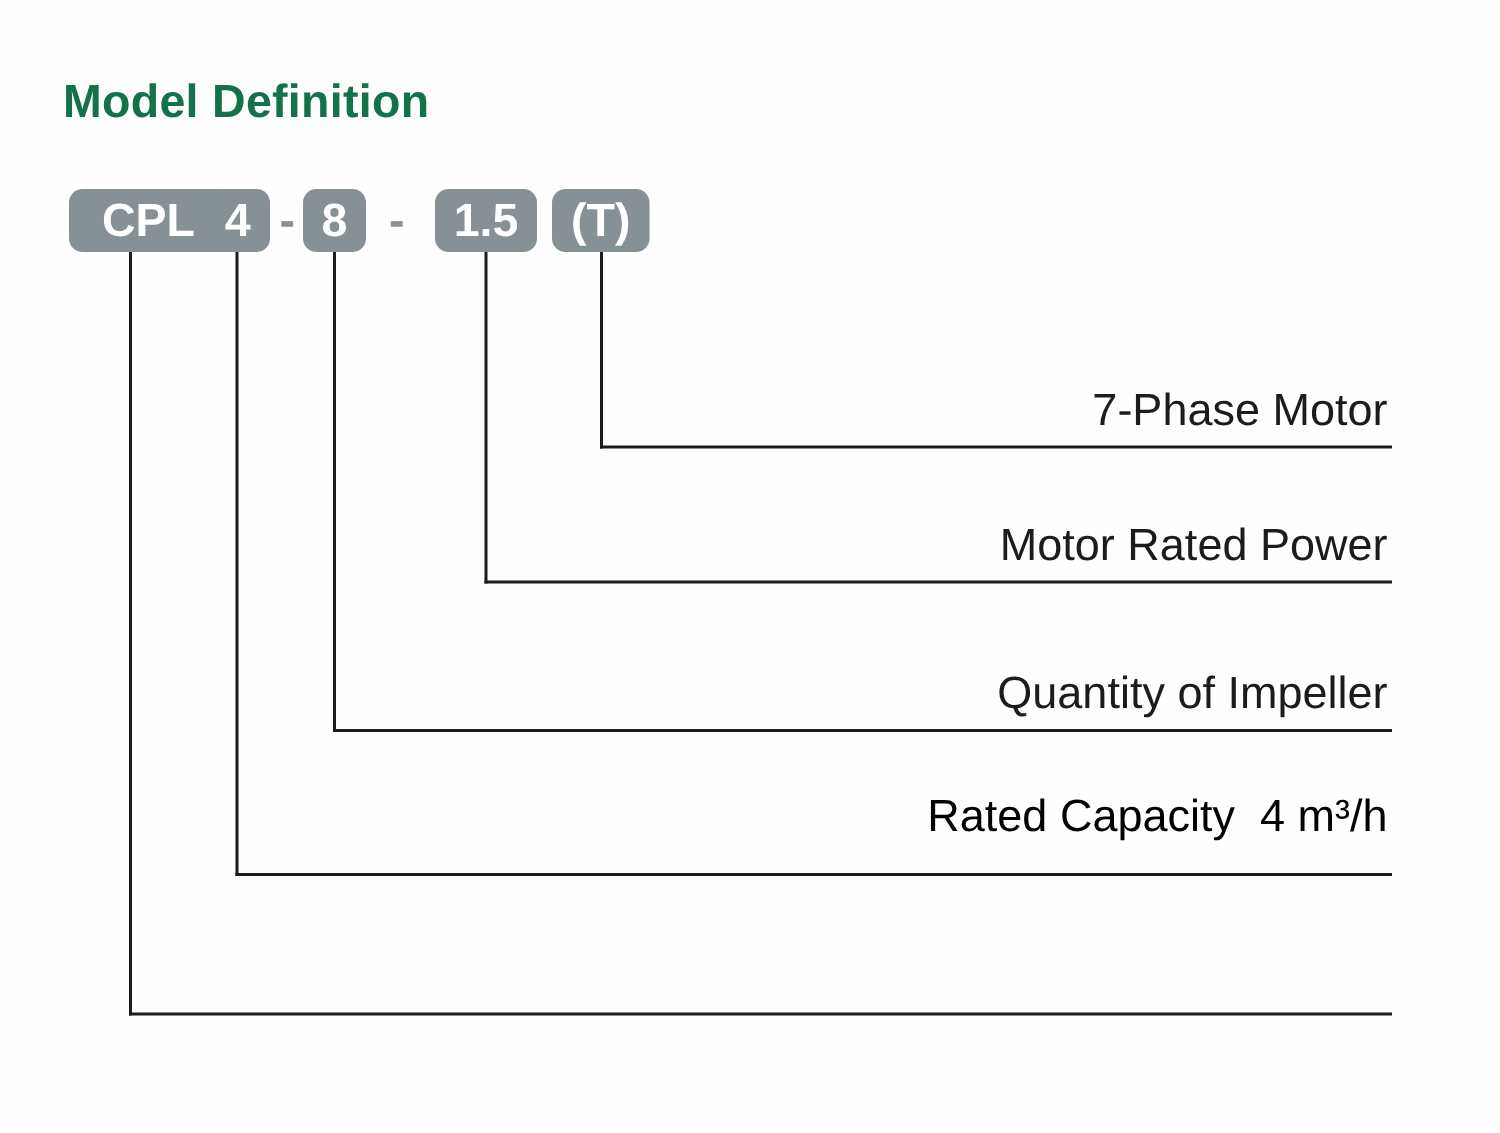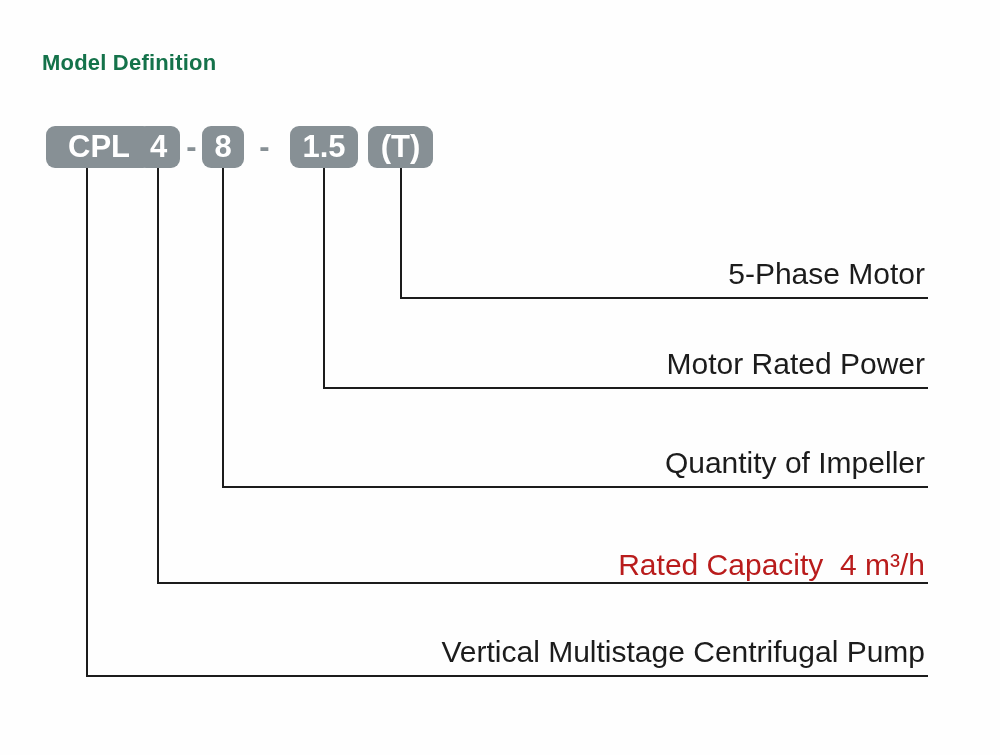--- a/index.html
+++ b/index.html
@@ -9,21 +9,21 @@
     height: 755px;
     background: #fefefe;
     font-family: "Liberation Sans", sans-serif;
     overflow: hidden;
   }
   .title {
     position: absolute;
     left: 42px;
     top: 50px;
     margin: 0;
-    font-size: 22px;
+    font-size: 31px;
     font-weight: bold;
     color: #14724a;
     letter-spacing: 0.2px;
   }
   .code-box {
     position: absolute;
     top: 126px;
     height: 42px;
     background: #879095;
     border-radius: 9px;
@@ -79,21 +79,20 @@
     <div class="code-box" style="left: 290px; width: 68px; background: rgb(135, 144, 149); color: rgb(255, 255, 255);">1.5</div>
     <div class="code-box" style="left: 368px; width: 65px; background: rgb(135, 144, 149); color: rgb(255, 255, 255);">(T)</div>
   </div>
 
   <div class="connector" style="left: 400px; width: 528px; height: 131px; border-left-color: rgb(28, 28, 28); border-bottom-color: rgb(28, 28, 28);"></div>
   <div class="connector" style="left: 323px; width: 605px; height: 221px; border-left-color: rgb(28, 28, 28); border-bottom-color: rgb(28, 28, 28);"></div>
   <div class="connector" style="left: 222px; width: 706px; height: 320px; border-left-color: rgb(28, 28, 28); border-bottom-color: rgb(28, 28, 28);"></div>
   <div class="connector" style="left: 157px; width: 771px; height: 416px; border-left-color: rgb(28, 28, 28); border-bottom-color: rgb(28, 28, 28);"></div>
   <div class="connector" style="left: 86px; width: 842px; height: 509px; border-left-color: rgb(28, 28, 28); border-bottom-color: rgb(28, 28, 28);"></div>
 
-  <div class="def-label" style="bottom: 463px; color: rgb(28, 28, 28);">5-Phase Motor</div>
+  <div class="def-label" style="bottom: 463px; color: rgb(28, 28, 28);">7-Phase Motor</div>
   <div class="def-label" style="bottom: 274px; color: rgb(28, 28, 28);">Quantity of Impeller</div>
   <div class="def-label" style="bottom: 373px; color: rgb(28, 28, 28);">Motor Rated Power</div>
-  <div class="def-label" style="bottom: 172px; color: #b91c1c;">Rated Capacity&nbsp; 4&nbsp;m³/h</div>
+  <div class="def-label" style="bottom: 192px; color: #000000;">Rated Capacity&nbsp; 4&nbsp;m³/h</div>
   <div class="def-label" style="bottom: 85px; color: rgb(28, 28, 28);">
-    <div>Vertical Multistage Centrifugal Pump</div>
   </div>
 
 </div>
 
 </body></html>

